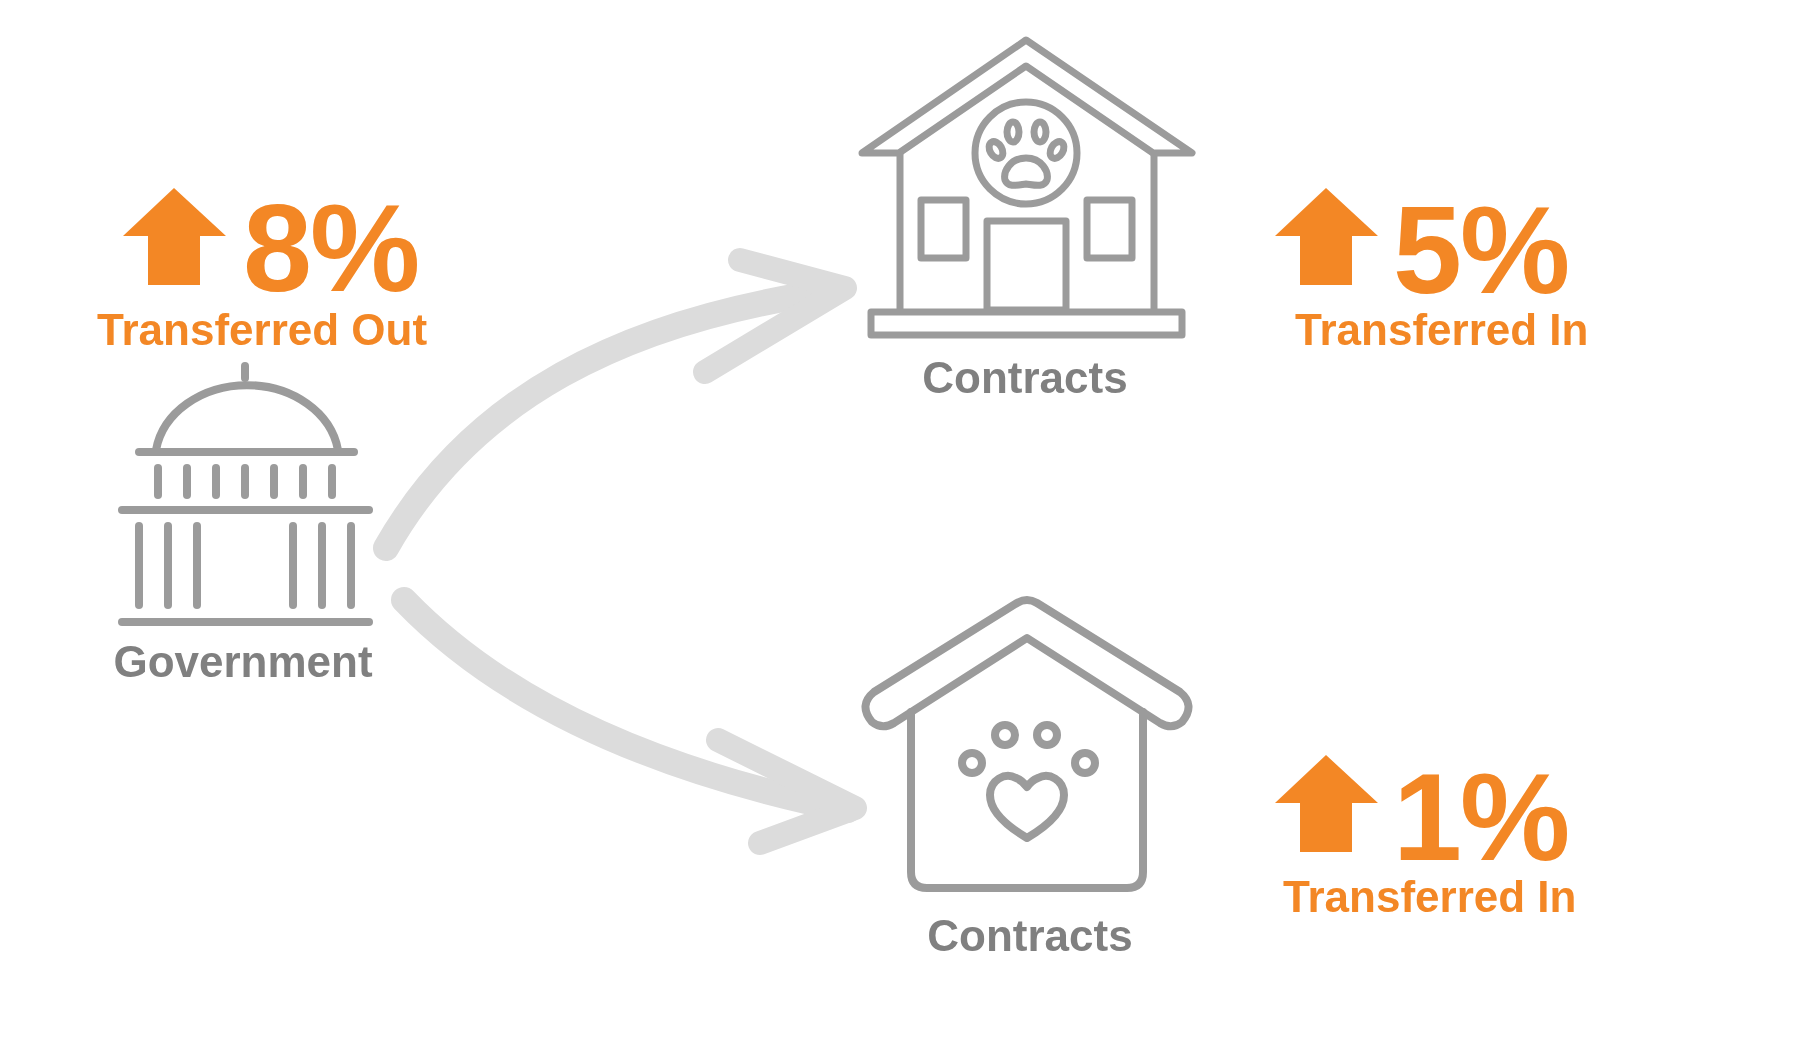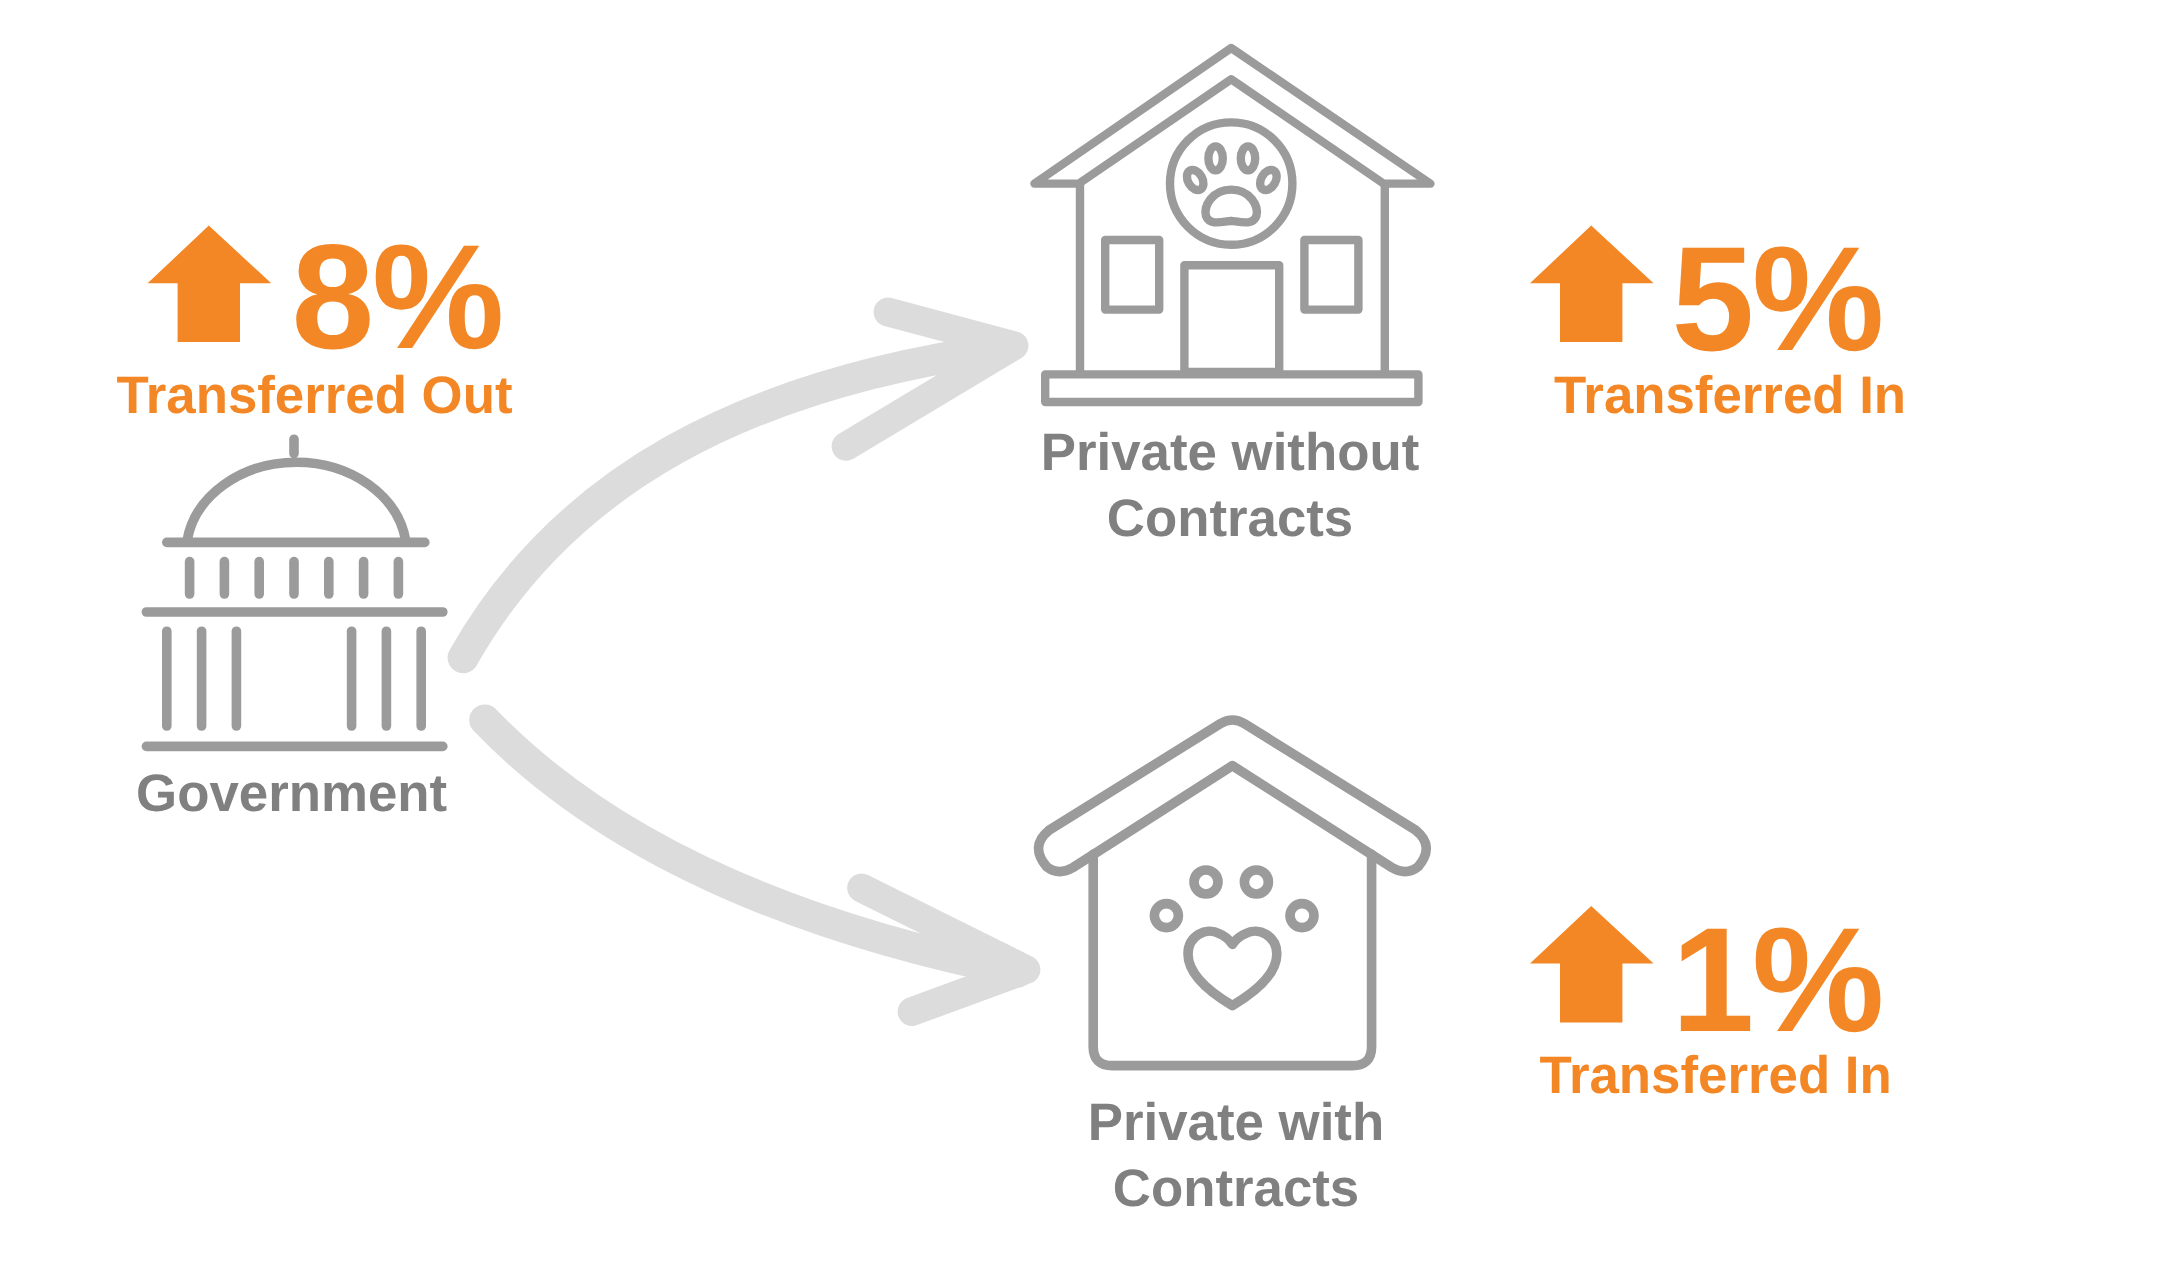--- a/index.html
+++ b/index.html
@@ -68,21 +68,20 @@
     <ellipse cx="996" cy="150" rx="6" ry="9" transform="rotate(-30 996 150)"></ellipse>
     <ellipse cx="1057" cy="150" rx="6" ry="9" transform="rotate(30 1057 150)"></ellipse>
     <path d="M1026 158 C 1010 158, 1003 172, 1005 180 C 1008 188, 1018 185, 1026 184 C 1034 185, 1044 188, 1047 180 C 1049 172, 1042 158, 1026 158 Z"></path>
     <rect x="921" y="200" width="45" height="58"></rect>
     <rect x="1087" y="200" width="45" height="58"></rect>
     <rect x="987" y="221" width="79" height="89"></rect>
     <rect x="871" y="312" width="311" height="23"></rect>
   </g>
 </svg>
 <div class="node-label" style="left:855px; top:350px; width:340px;">
-  <div>Private without</div>
   <div>Contracts</div>
 </div>
 
 <svg width="1812" height="1053" style="pointer-events:none">
   <polygon points="1326,188 1378,236 1352,236 1352,285 1300,285 1300,236 1275,236" fill="#F38725"></polygon>
 </svg>
 <div class="pct" style="left:1393px; top:188px;">5%</div>
 <div class="stat-label" style="left:1295px; top:308px;">Transferred In</div>
 
 <svg width="1812" height="1053" style="pointer-events:none">
@@ -90,21 +89,20 @@
     <path d="M1017 603 Q 1027 597, 1037 603 L 1180 692 Q 1196 705, 1182 722 Q 1172 730, 1160 723 L 1027 638 L 894 723 Q 882 730, 872 722 Q 858 705, 874 692 Z"></path>
     <path d="M911 712 L 911 872 Q 911 888, 927 888 L 1127 888 Q 1143 888, 1143 872 L 1143 712"></path>
     <circle cx="972" cy="763" r="10"></circle>
     <circle cx="1005" cy="735" r="10"></circle>
     <circle cx="1047" cy="735" r="10"></circle>
     <circle cx="1085" cy="763" r="10"></circle>
     <path d="M1027 838 C 1000 822, 990 808, 990 795 C 990 780, 1005 772, 1016 778 C 1021 780, 1025 784, 1027 787 C 1029 784, 1033 780, 1038 778 C 1049 772, 1064 780, 1064 795 C 1064 808, 1054 822, 1027 838 Z"></path>
   </g>
 </svg>
 <div class="node-label" style="left:880px; top:908px; width:300px;">
-  <div>Private with</div>
   <div>Contracts</div>
 </div>
 
 <svg width="1812" height="1053" style="pointer-events:none">
   <polygon points="1326,755 1378,803 1352,803 1352,852 1300,852 1300,803 1275,803" fill="#F38725"></polygon>
 </svg>
 <div class="pct" style="left:1393px; top:755px;">1%</div>
 <div class="stat-label" style="left:1283px; top:875px;">Transferred In</div>
 
 </body></html>

